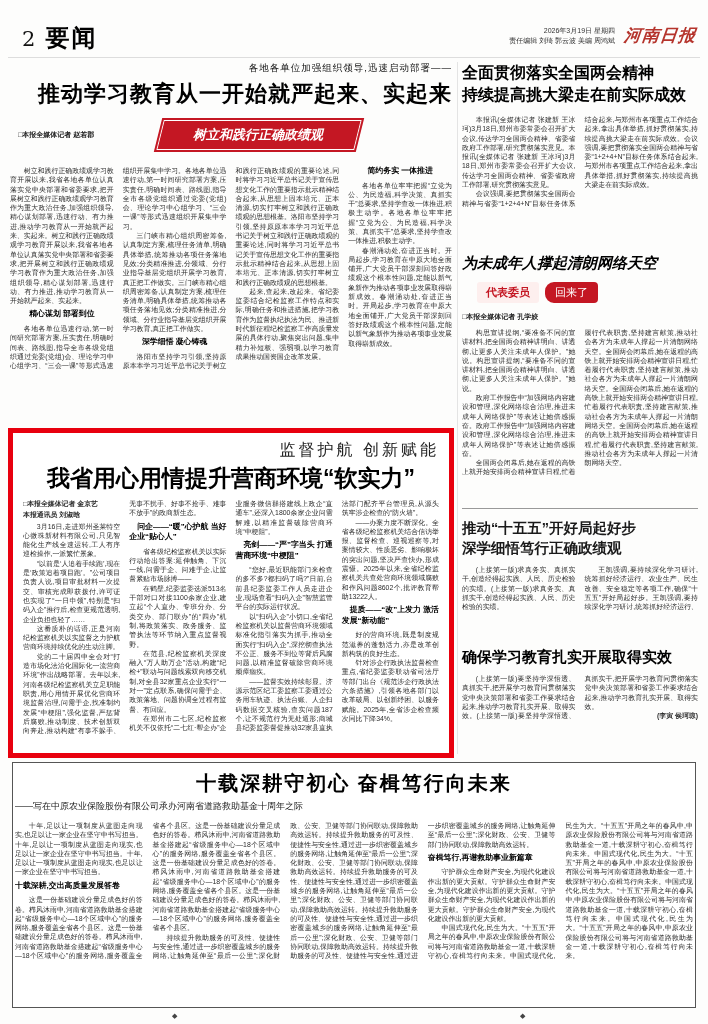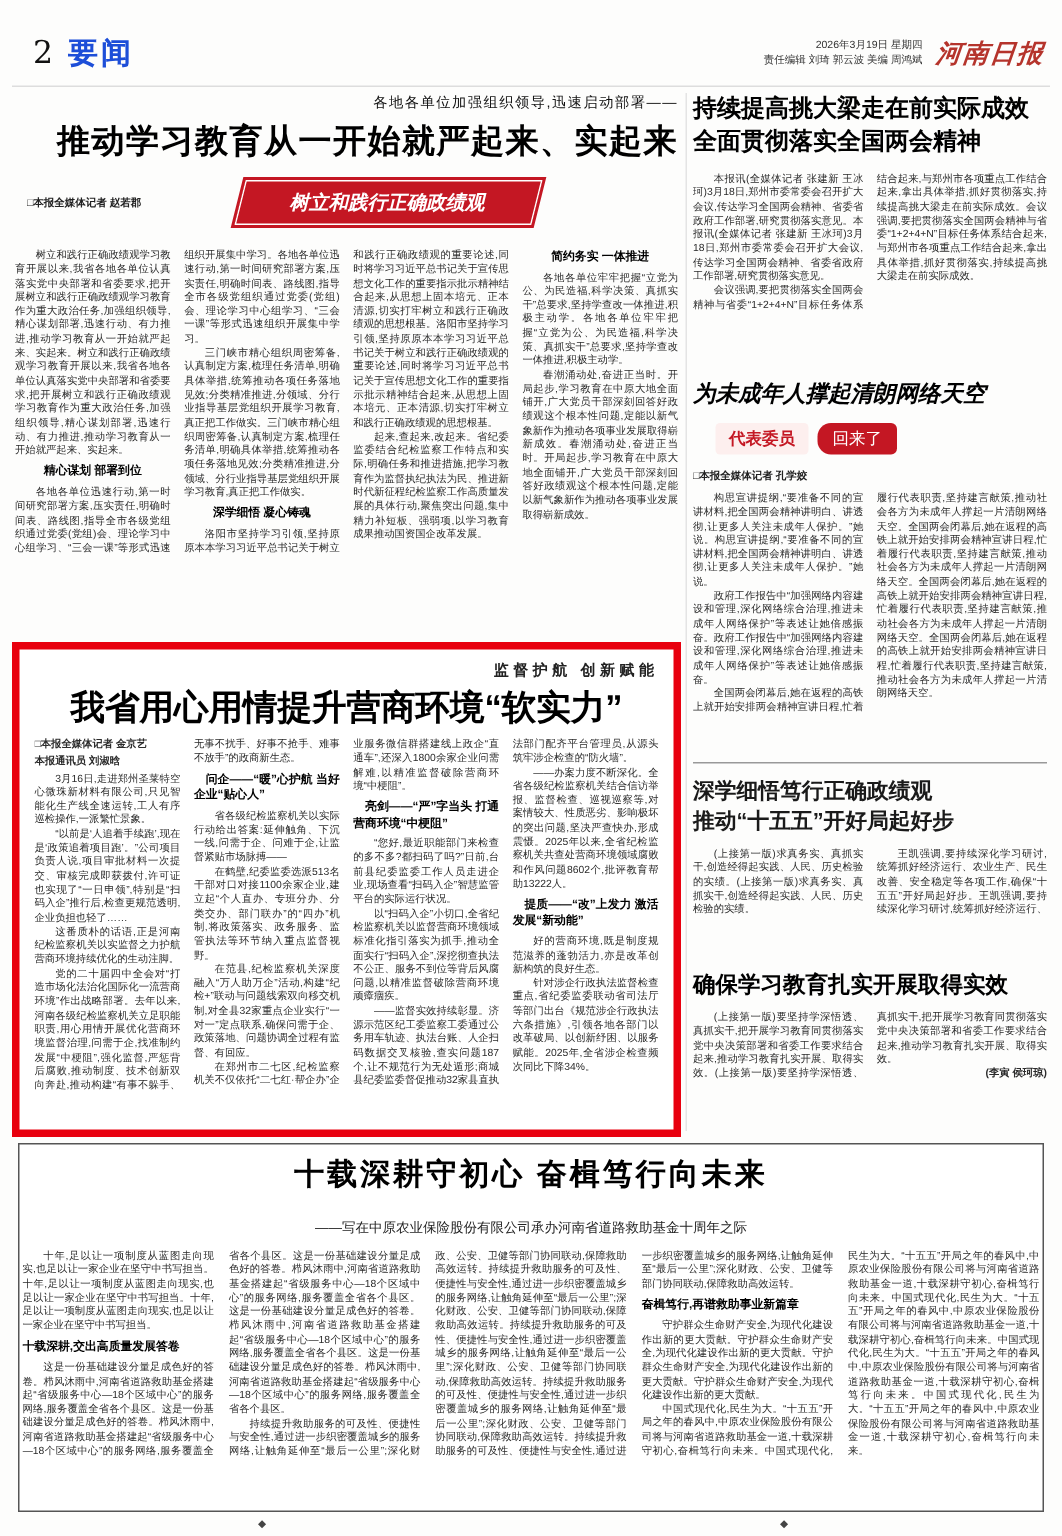--- a/index.html
+++ b/index.html
@@ -3,21 +3,21 @@
 <meta charset="utf-8">
 <style>
   html,body{margin:0;padding:0;}
   body{width:708px;height:1024px;position:relative;background:#fdfdfc;overflow:hidden;
        font-family:"Liberation Sans",sans-serif;color:#222;
        --accent:#c41723;--highlight:#e8000e;--masthead:#b5342c;}
   .abs{position:absolute;}
   
   .folio{position:absolute;left:22px;top:22px;display:flex;align-items:baseline;gap:10px;}
   .pagenum{font-family:"DejaVu Serif",serif;font-size:21px;color:#111;}
-  .section{font-size:20px;font-weight:bold;color:#1d4ed8;letter-spacing:2px;}
+  .section{font-size:24px;font-weight:bold;color:#000000;letter-spacing:2px;}
   .hdr-right{position:absolute;right:12px;top:24px;display:flex;align-items:center;gap:9px;}
   .hdr-meta{text-align:right;font-size:7px;line-height:10px;color:#333;}
   .masthead{font-family:"DejaVu Serif",serif;font-weight:bold;font-style:italic;
             font-size:17px;color:var(--masthead);transform:skewX(-6deg);letter-spacing:1px;}
   .hdr-rule{position:absolute;left:8px;right:8px;top:57px;border-top:1px solid #ddd;}
   .vrule{position:absolute;left:457px;top:62px;height:692px;border-left:1px solid #e4e4e4;}
   
   .kicker{text-align:right;font-size:9.5px;color:#111;letter-spacing:1px;}
   .headline{font-weight:bold;color:#000;}
   .byline{font-size:7px;font-weight:bold;color:#222;}
@@ -33,21 +33,21 @@
   .artA-row{position:relative;height:40px;margin-top:10px;}
   .artA-row .byline{position:absolute;left:8px;top:12px;}
   .badge{position:absolute;left:150px;top:2px;width:196px;background:var(--accent);color:#fff;
          font-size:13px;font-weight:bold;text-align:center;padding:5px 0;
          transform:skewX(-14deg);border:1px solid #fff;outline:2px solid var(--accent);}
   .artA .bodycols{margin-top:8px;height:233px;column-count:4;}
   .artA h4{text-align:center;}
   
   .featured{left:8px;top:428px;width:446px;height:330px;border:5px solid var(--highlight);
             box-sizing:border-box;padding:7px 10px;background:#fff;}
-  .featured .kicker{font-size:10px;letter-spacing:3px;color:#222;font-weight:bold;}
+  .featured .kicker{font-size:16px;letter-spacing:3px;color:#222;}
   .featured .headline{font-size:23px;line-height:28px;text-align:center;margin-top:3px;}
   .featured .bodycols{margin-top:7px;height:237px;column-count:4;}
   .featured h4{font-weight:bold;text-indent:1em;}
   
   .artB{left:462px;top:62px;width:236px;}
   .two-line .headline{font-size:16px;line-height:22px;}
   .artB .bodycols{margin-top:9px;height:106px;column-count:2;}
   .artC{left:462px;top:252px;width:236px;}
   .artC .headline{font-size:15px;line-height:21px;font-style:italic;}
   .tags{display:flex;gap:6px;margin-top:9px;align-items:center;padding-left:15px;}
@@ -61,21 +61,21 @@
   .artE{left:462px;top:518px;width:236px;}
   .artE .headline{font-size:14.5px;line-height:20px;color:#1a1a1a;}
   .artE .bodycols{margin-top:7px;height:64px;column-count:2;}
   .artF{left:462px;top:646px;width:236px;}
   .artF .headline{font-size:15px;line-height:21px;}
   .artF .bodycols{margin-top:7px;height:58px;column-count:2;}
   
   .artG{left:12px;top:762px;width:684px;height:246px;border:1px solid #555;
         box-sizing:border-box;padding:8px 2px;background:#fff;}
   .artG .headline{font-size:20px;line-height:24px;text-align:center;letter-spacing:2px;}
-  .artG .subtitle{font-size:9px;text-align:center;color:#222;margin-top:17px;}
+  .artG .subtitle{font-size:9px;text-align:left;color:#222;margin-top:5px;}
   .artG .bodycols{margin-top:8px;height:178px;column-count:5;column-gap:10px;}
   .artG h4{font-weight:bold;}
   .endmark{position:absolute;top:1012px;font-size:7px;color:#444;}
 </style>
 </head>
 <body>
 
 <div class="folio">
   <span class="pagenum">2</span>
   <span class="section">要闻</span>
@@ -131,22 +131,22 @@
       <p>以“扫码入企”小切口,全省纪检监察机关以监督营商环境领域标准化指引落实为抓手,推动全面实行“扫码入企”,深挖彻查执法不公正、服务不到位等背后风腐问题,以精准监督破除营商环境顽瘴痼疾。</p>
       <p>——监督实效持续彰显。济源示范区纪工委监察工委通过公务用车轨迹、执法台账、人企扫码数据交叉核验,查实问题187个,让不规范行为无处遁形;商城县纪委监委督促推动32家县直执法部门配齐平台管理员,从源头筑牢涉企检查的“防火墙”。</p>
       <p>——办案力度不断深化。全省各级纪检监察机关结合信访举报、监督检查、巡视巡察等,对案情较大、性质恶劣、影响极坏的突出问题,坚决严查快办,形成震慑。2025年以来,全省纪检监察机关共查处营商环境领域腐败和作风问题8602个,批评教育帮助13222人。</p>
       <h4>提质——“改”上发力 激活发展“新动能”</h4>
       <p>好的营商环境,既是制度规范滋养的蓬勃活力,亦是改革创新构筑的良好生态。</p>
       <p>针对涉企行政执法监督检查重点,省纪委监委联动省司法厅等部门出台《规范涉企行政执法六条措施》,引领各地各部门以改革破局、以创新纾困、以服务赋能。2025年,全省涉企检查频次同比下降34%。</p>
     </div>
 </div>
 
 <div class="abs artB two-line">
+  <div class="headline">全面贯彻落实全国两会精神</div>
   <div class="headline">持续提高挑大梁走在前实际成效</div>
-  <div class="headline">全面贯彻落实全国两会精神</div>
   <div class="bodycols">
       <p>本报讯(全媒体记者 张建新 王冰珂)3月18日,郑州市委常委会召开扩大会议,传达学习全国两会精神、省委省政府工作部署,研究贯彻落实意见。本报讯(全媒体记者 张建新 王冰珂)3月18日,郑州市委常委会召开扩大会议,传达学习全国两会精神、省委省政府工作部署,研究贯彻落实意见。</p>
       <p>会议强调,要把贯彻落实全国两会精神与省委“1+2+4+N”目标任务体系结合起来,与郑州市各项重点工作结合起来,拿出具体举措,抓好贯彻落实,持续提高挑大梁走在前实际成效。会议强调,要把贯彻落实全国两会精神与省委“1+2+4+N”目标任务体系结合起来,与郑州市各项重点工作结合起来,拿出具体举措,抓好贯彻落实,持续提高挑大梁走在前实际成效。</p>
     </div>
 </div>
 
 <div class="abs artC">
   <div class="headline">为未成年人撑起清朗网络天空</div>
   <div class="tags">
     <span class="tag-outline">代表委员</span>
@@ -156,22 +156,22 @@
   <div class="bodycols">
       <p>构思宣讲提纲,“要准备不同的宣讲材料,把全国两会精神讲明白、讲透彻,让更多人关注未成年人保护。”她说。构思宣讲提纲,“要准备不同的宣讲材料,把全国两会精神讲明白、讲透彻,让更多人关注未成年人保护。”她说。</p>
       <p>政府工作报告中“加强网络内容建设和管理,深化网络综合治理,推进未成年人网络保护”等表述让她倍感振奋。政府工作报告中“加强网络内容建设和管理,深化网络综合治理,推进未成年人网络保护”等表述让她倍感振奋。</p>
       <p>全国两会闭幕后,她在返程的高铁上就开始安排两会精神宣讲日程,忙着履行代表职责,坚持建言献策,推动社会各方为未成年人撑起一片清朗网络天空。全国两会闭幕后,她在返程的高铁上就开始安排两会精神宣讲日程,忙着履行代表职责,坚持建言献策,推动社会各方为未成年人撑起一片清朗网络天空。全国两会闭幕后,她在返程的高铁上就开始安排两会精神宣讲日程,忙着履行代表职责,坚持建言献策,推动社会各方为未成年人撑起一片清朗网络天空。全国两会闭幕后,她在返程的高铁上就开始安排两会精神宣讲日程,忙着履行代表职责,坚持建言献策,推动社会各方为未成年人撑起一片清朗网络天空。</p>
     </div>
 </div>
 
 <div class="right-rule"></div>
 
 <div class="abs artE two-line">
+  <div class="headline">推动“十五五”开好局起好步</div>
   <div class="headline">深学细悟笃行正确政绩观</div>
-  <div class="headline">推动“十五五”开好局起好步</div>
   <div class="bodycols">
       <p>(上接第一版)求真务实、真抓实干,创造经得起实践、人民、历史检验的实绩。(上接第一版)求真务实、真抓实干,创造经得起实践、人民、历史检验的实绩。</p>
       <p>王凯强调,要持续深化学习研讨,统筹抓好经济运行、农业生产、民生改善、安全稳定等各项工作,确保“十五五”开好局起好步。王凯强调,要持续深化学习研讨,统筹抓好经济运行、农业生产、民生改善、安全稳定等各项工作,确保“十五五”开好局起好步。</p>
     </div>
 </div>
 
 <div class="abs artF two-line">
   <div class="headline">确保学习教育扎实开展取得实效</div>
   <div class="bodycols">
       <p>(上接第一版)要坚持学深悟透、真抓实干,把开展学习教育同贯彻落实党中央决策部署和省委工作要求结合起来,推动学习教育扎实开展、取得实效。(上接第一版)要坚持学深悟透、真抓实干,把开展学习教育同贯彻落实党中央决策部署和省委工作要求结合起来,推动学习教育扎实开展、取得实效。</p>

